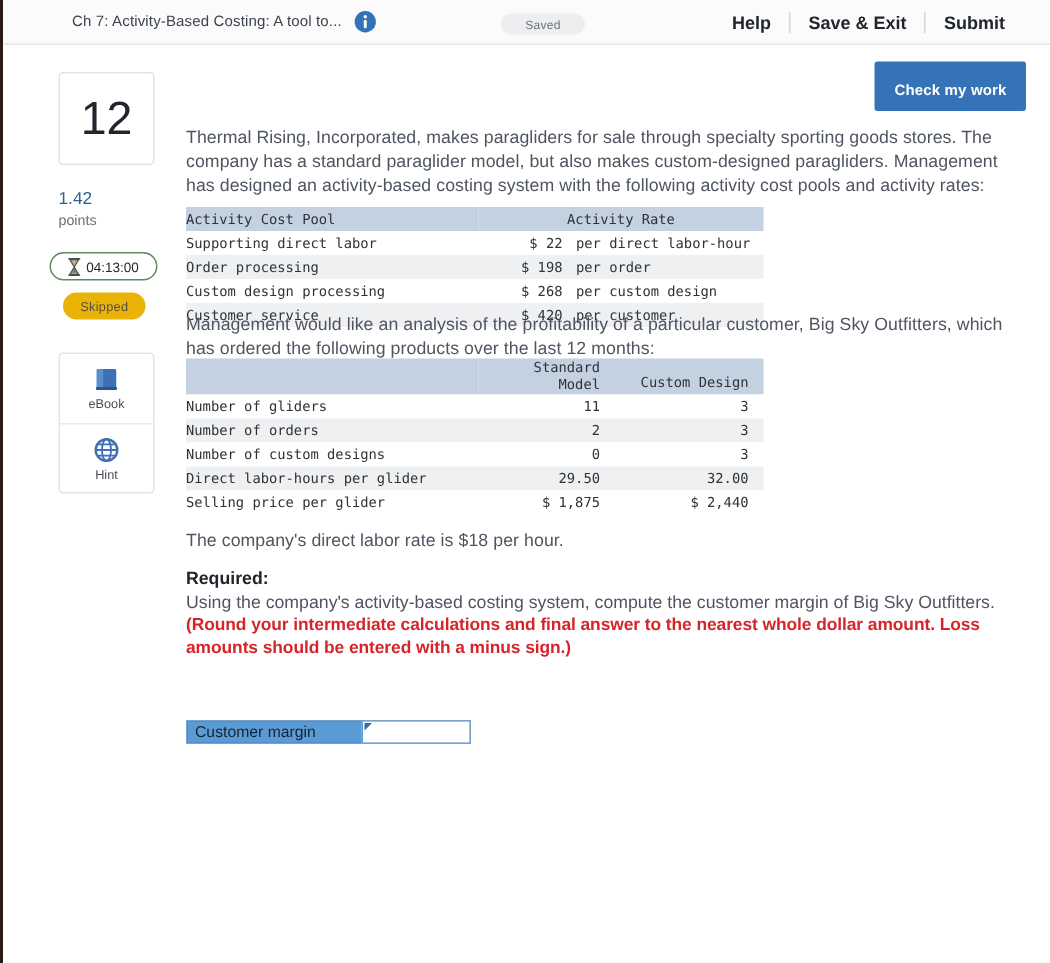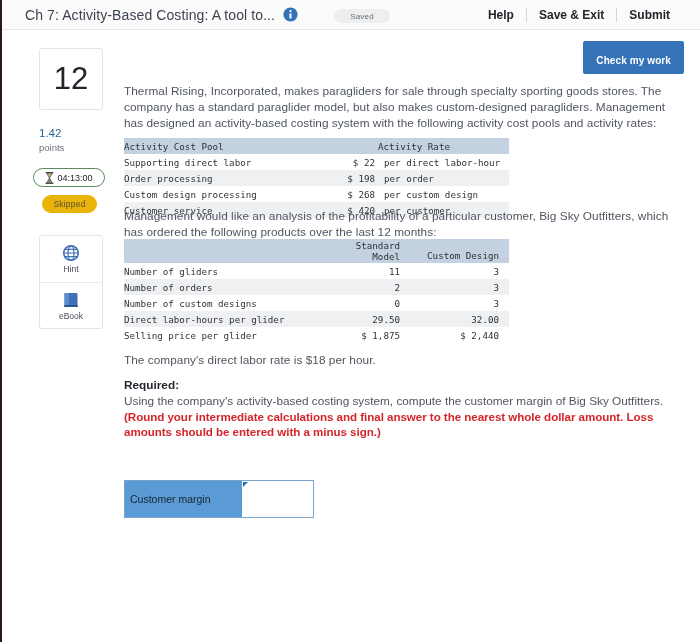--- a/index.html
+++ b/index.html
@@ -19,22 +19,22 @@
 
   
   .topbar {
     position: absolute; left: 0; top: 0;
     width: 698px; height: 30px;
     background: #fbfbfb;
     border-bottom: 1px solid #e6e6e6;
     display: flex; align-items: center;
   }
   .qtitle {
-    margin-left: 23px;
-    font-size: 14px;
+    margin-left: 46px;
+    font-size: 10px;
     color: #3d4450;
     white-space: nowrap;
     letter-spacing: .1px;
   }
   .info-icon {
     margin-left: 8px;
     width: 15px; height: 15px;
     display: inline-flex; align-items: center; justify-content: center;
     flex: 0 0 auto;
   }
@@ -155,21 +155,21 @@
 
   #table2 { left: 2px; top: 209px; width: 385px; }
   #table2 .c1 { width: 195px; }
   #table2 .c2 { width: 95px; padding-right: 14px; }
   #table2 .c3 { width: 95px; padding-right: 10px; }
   .hdr2 { height: 24px; vertical-align: middle; }
 
   
   .ans {
     position: absolute; left: 2px; top: 450px;
-    width: 190px; height: 38px;
+    width: 190px; height: 16px;
     border: 1px solid #7ba3cc;
     background: #1d4ed8;
     display: flex; align-items: stretch;
   }
   .ans .lbl {
     flex: 1;
     display: flex; align-items: center;
     padding-left: 5px;
     font-size: 10.5px; color: #16242f;
     background: #5b9bd5;
@@ -227,33 +227,33 @@
         <path d="M2.4 9.9h4.2L4.5 7.1z" fill="#5d8a5d"></path>
       </svg>
       <span>04:13:00</span>
     </div>
 
     <div class="skipped">Skipped</div>
 
     <div class="tools">
       <div class="tool">
         <svg width="18" height="18" viewBox="0 0 18 18">
+          <rect x="2.5" y="2" width="13" height="12.5" rx="1" fill="#3f6fb5"></rect>
+          <rect x="2.5" y="2" width="4.3" height="12.5" fill="#5b8ed1"></rect>
+          <rect x="2" y="14" width="14" height="2" rx=".7" fill="#2c5490"></rect>
+        </svg>
+        <span class="lbl">eBook</span>
+      </div>
+      <div class="tool">
+        <svg width="18" height="18" viewBox="0 0 18 18">
           <circle cx="9" cy="9" r="7.2" fill="#ffffff" stroke="#3f6fb5" stroke-width="1.6"></circle>
           <ellipse cx="9" cy="9" rx="3" ry="7.2" fill="none" stroke="#3f6fb5" stroke-width="1.2"></ellipse>
           <path d="M1.9 9h14.2M2.9 5.3h12.2M2.9 12.7h12.2" stroke="#3f6fb5" stroke-width="1.2"></path>
         </svg>
         <span class="lbl">Hint</span>
-      </div>
-      <div class="tool">
-        <svg width="18" height="18" viewBox="0 0 18 18">
-          <rect x="2.5" y="2" width="13" height="12.5" rx="1" fill="#3f6fb5"></rect>
-          <rect x="2.5" y="2" width="4.3" height="12.5" fill="#5b8ed1"></rect>
-          <rect x="2" y="14" width="14" height="2" rx=".7" fill="#2c5490"></rect>
-        </svg>
-        <span class="lbl">eBook</span>
       </div>
     </div>
   </div>
 
   <div class="content">
 
     <div class="para p1">Thermal Rising, Incorporated, makes paragliders for sale through specialty sporting goods stores. The company has a standard paraglider model, but also makes custom-designed paragliders. Management has designed an activity-based costing system with the following activity cost pools and activity rates:</div>
 
     <table class="dtable" id="table1">
       <tbody>

